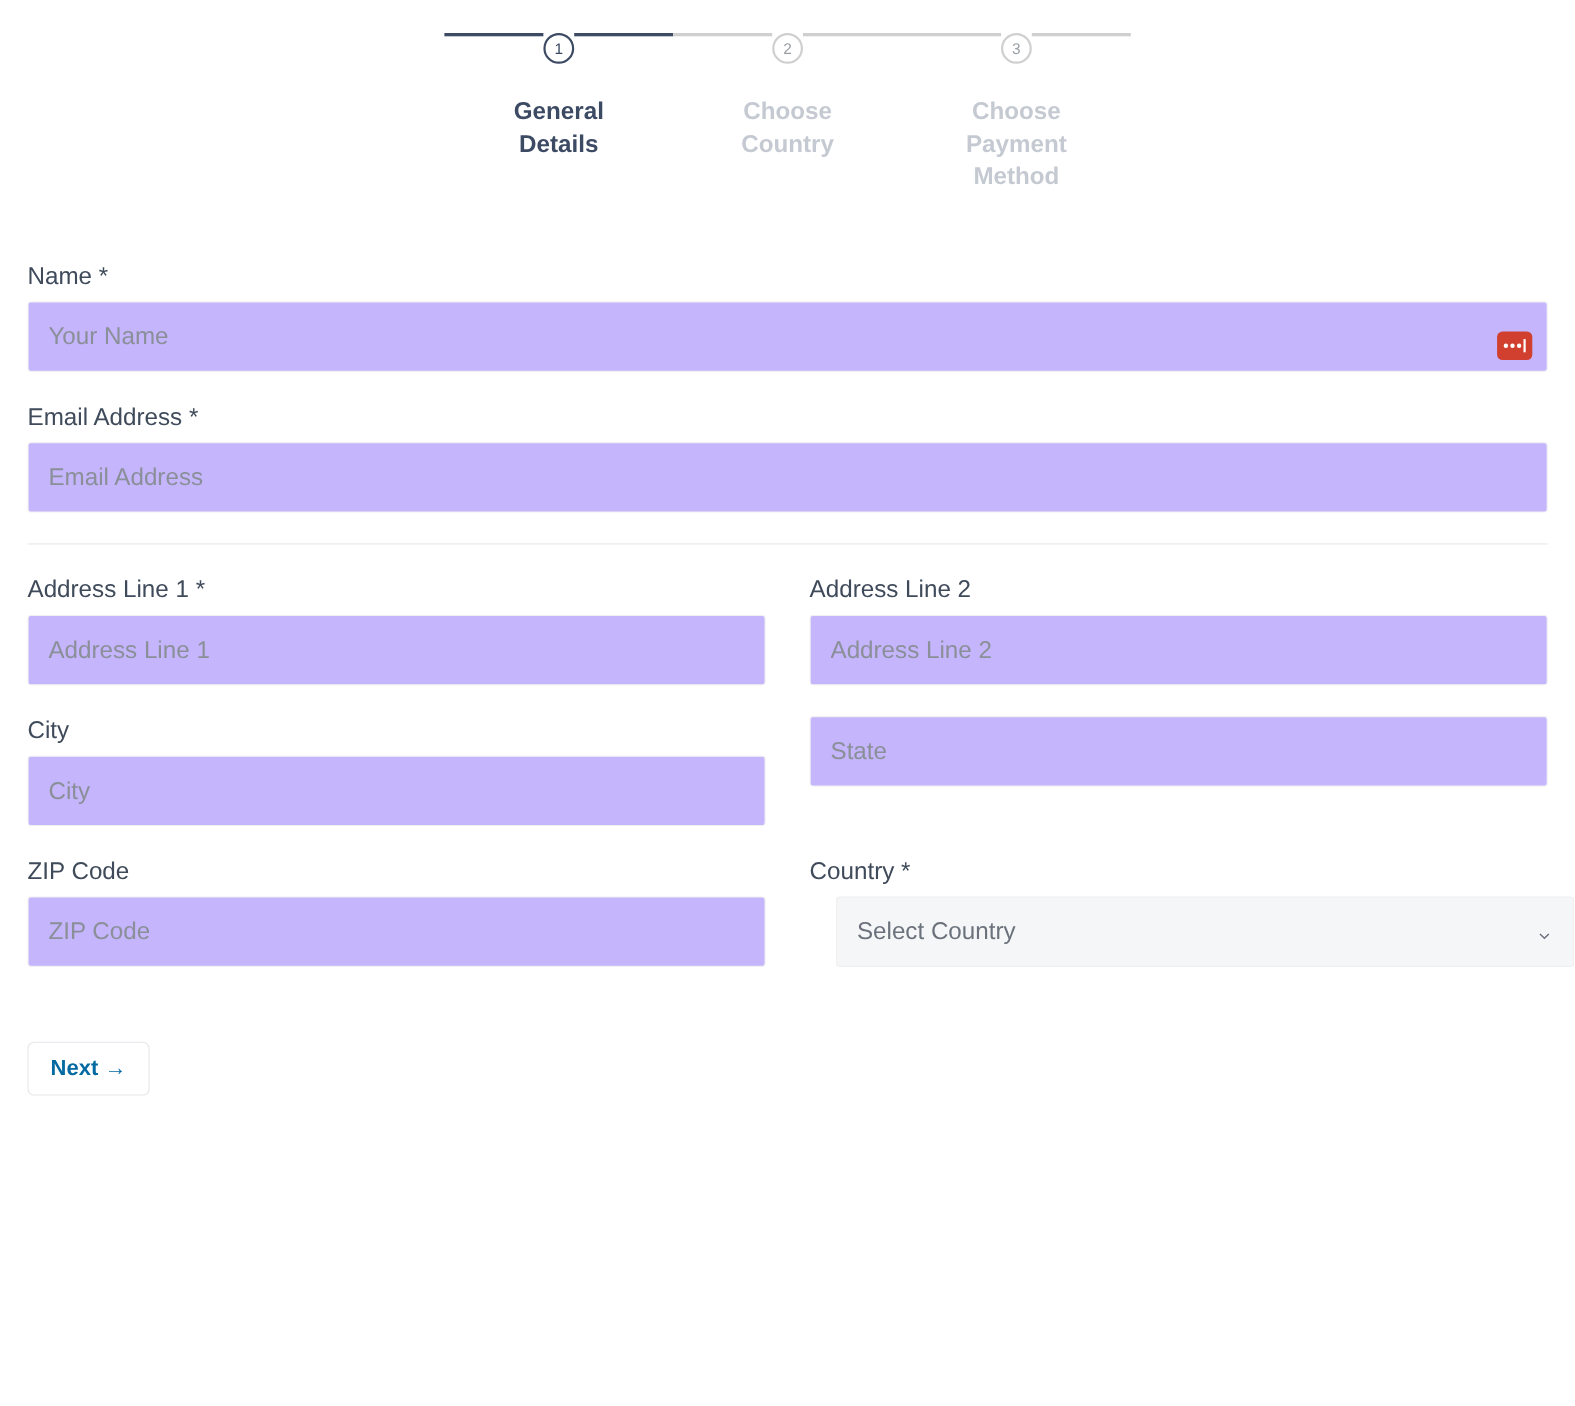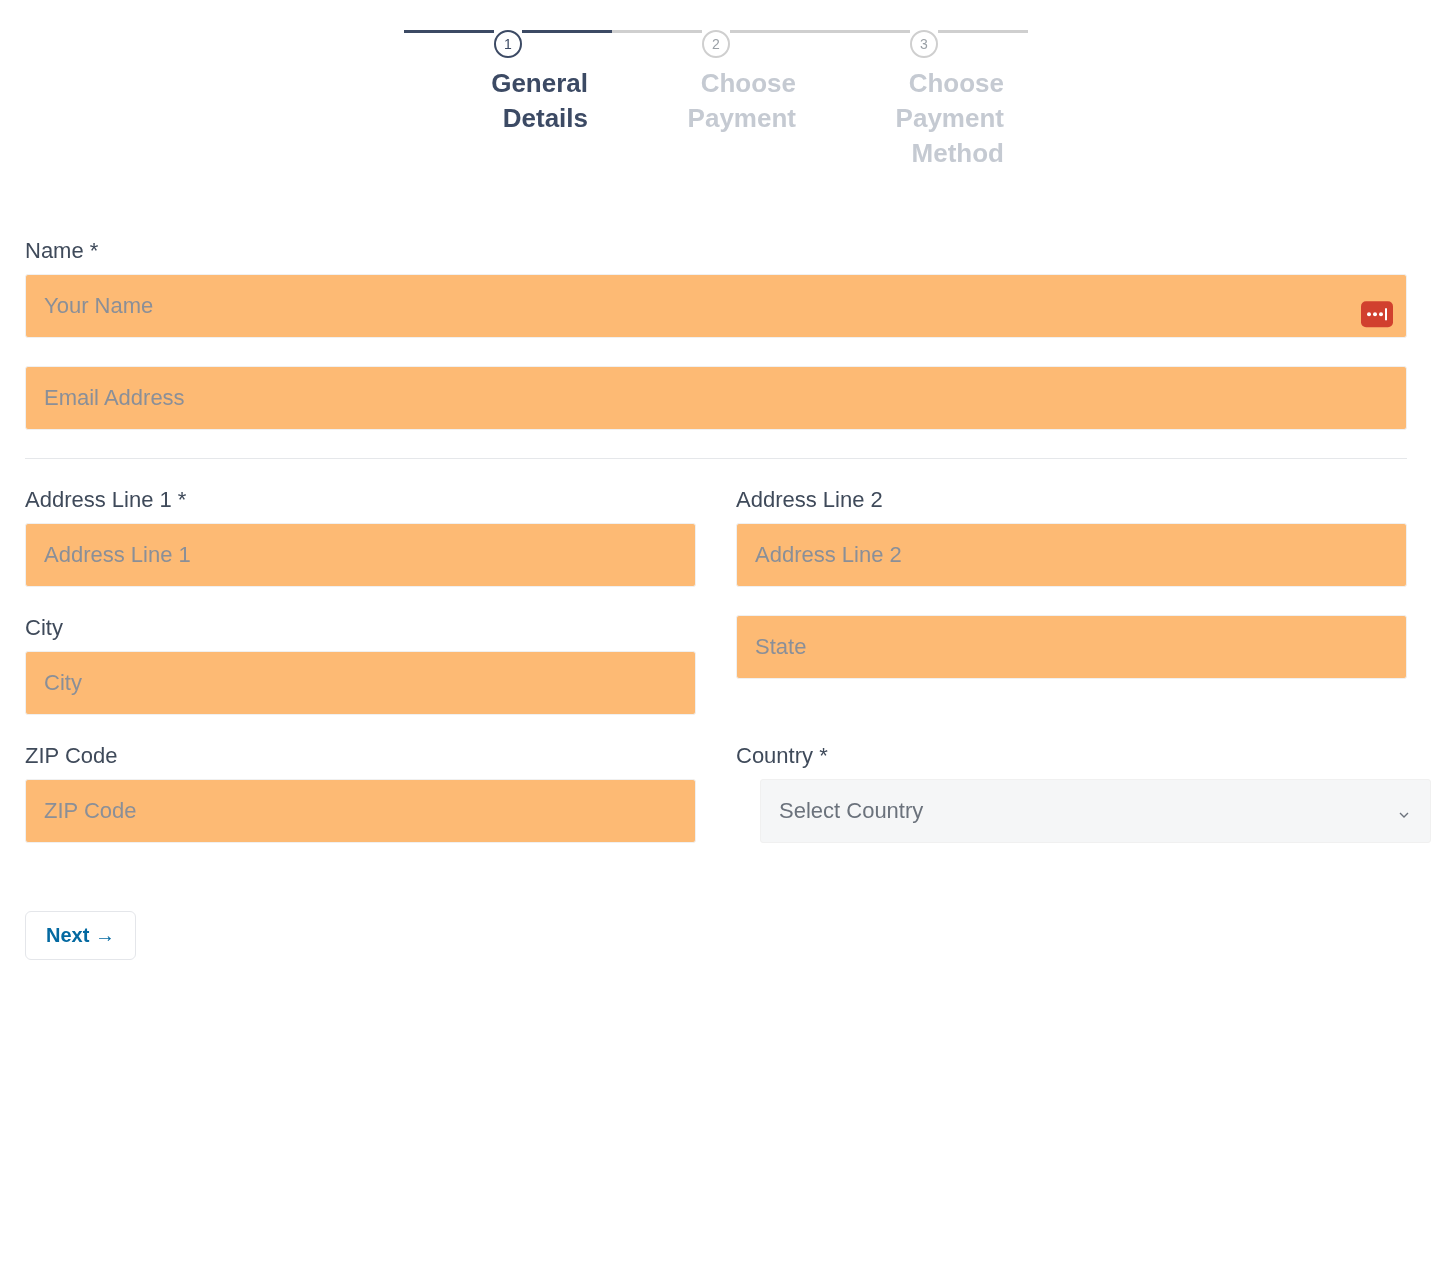--- a/index.html
+++ b/index.html
@@ -49,24 +49,24 @@
       color: #9aa0a6;
       background: #fff;
       z-index: 2;
     }
     .step-circle.active {
       border-color: #3c4a64;
       color: #3c4a64;
     }
     .step-label {
       position: absolute;
-      top: 36px;
+      top: 56px;
       width: 160px;
-      text-align: right;
-      font-size: 26px;
+      text-align: center;
+      font-size: 22px;
       font-weight: 700;
       color: #c5cad2;
       line-height: 1.35;
       white-space: normal;
     }
     .step-label.active {
       color: #3c4a64;
     }
 
     
@@ -74,21 +74,21 @@
       margin-top: 180px;
     }
     .form-label {
       font-size: 22px;
       color: #3f4a5a;
       margin-bottom: 10px;
       font-weight: 400;
     }
     .text-input {
       width: 100%;
-      background: #fdba74;
+      background: #c4b5fd;
       border: 1px solid #f0f0f0;
       border-radius: 3px;
       padding: 18px 18px;
       font-size: 22px;
       color: #333;
       outline: none;
       margin-bottom: 28px;
     }
     .text-input::placeholder {
       color: #8a8f98;
@@ -197,21 +197,21 @@
 <div class="stepper">
   <div class="step-line active"></div>
   <div class="step-wrap">
     <div class="step-circle active">1</div>
     <div class="step-label active">General Details</div>
   </div>
   <div class="step-line active"></div>
   <div class="step-line"></div>
   <div class="step-wrap">
     <div class="step-circle">2</div>
-    <div class="step-label">Choose Payment</div>
+    <div class="step-label">Choose Country</div>
   </div>
   <div class="step-line"></div>
   <div class="step-line"></div>
   <div class="step-wrap">
     <div class="step-circle">3</div>
     <div class="step-label">Choose Payment Method</div>
   </div>
   <div class="step-line"></div>
 </div>
 
@@ -223,20 +223,21 @@
     <div class="password-badge">
       <div class="dots">
           <span></span>
           <span></span>
           <span></span>
         </div>
       <div class="bar"></div>
     </div>
   </div>
 
+  <div class="form-label">Email Address *</div>
   <input type="text" class="text-input" placeholder="Email Address" style="">
 
   <hr class="section-divider">
 
   <div class="two-col">
     <div class="col">
       <div class="form-label">Address Line 1 *</div>
       <input type="text" class="text-input" placeholder="Address Line 1" style="">
     </div>
     <div class="col">

